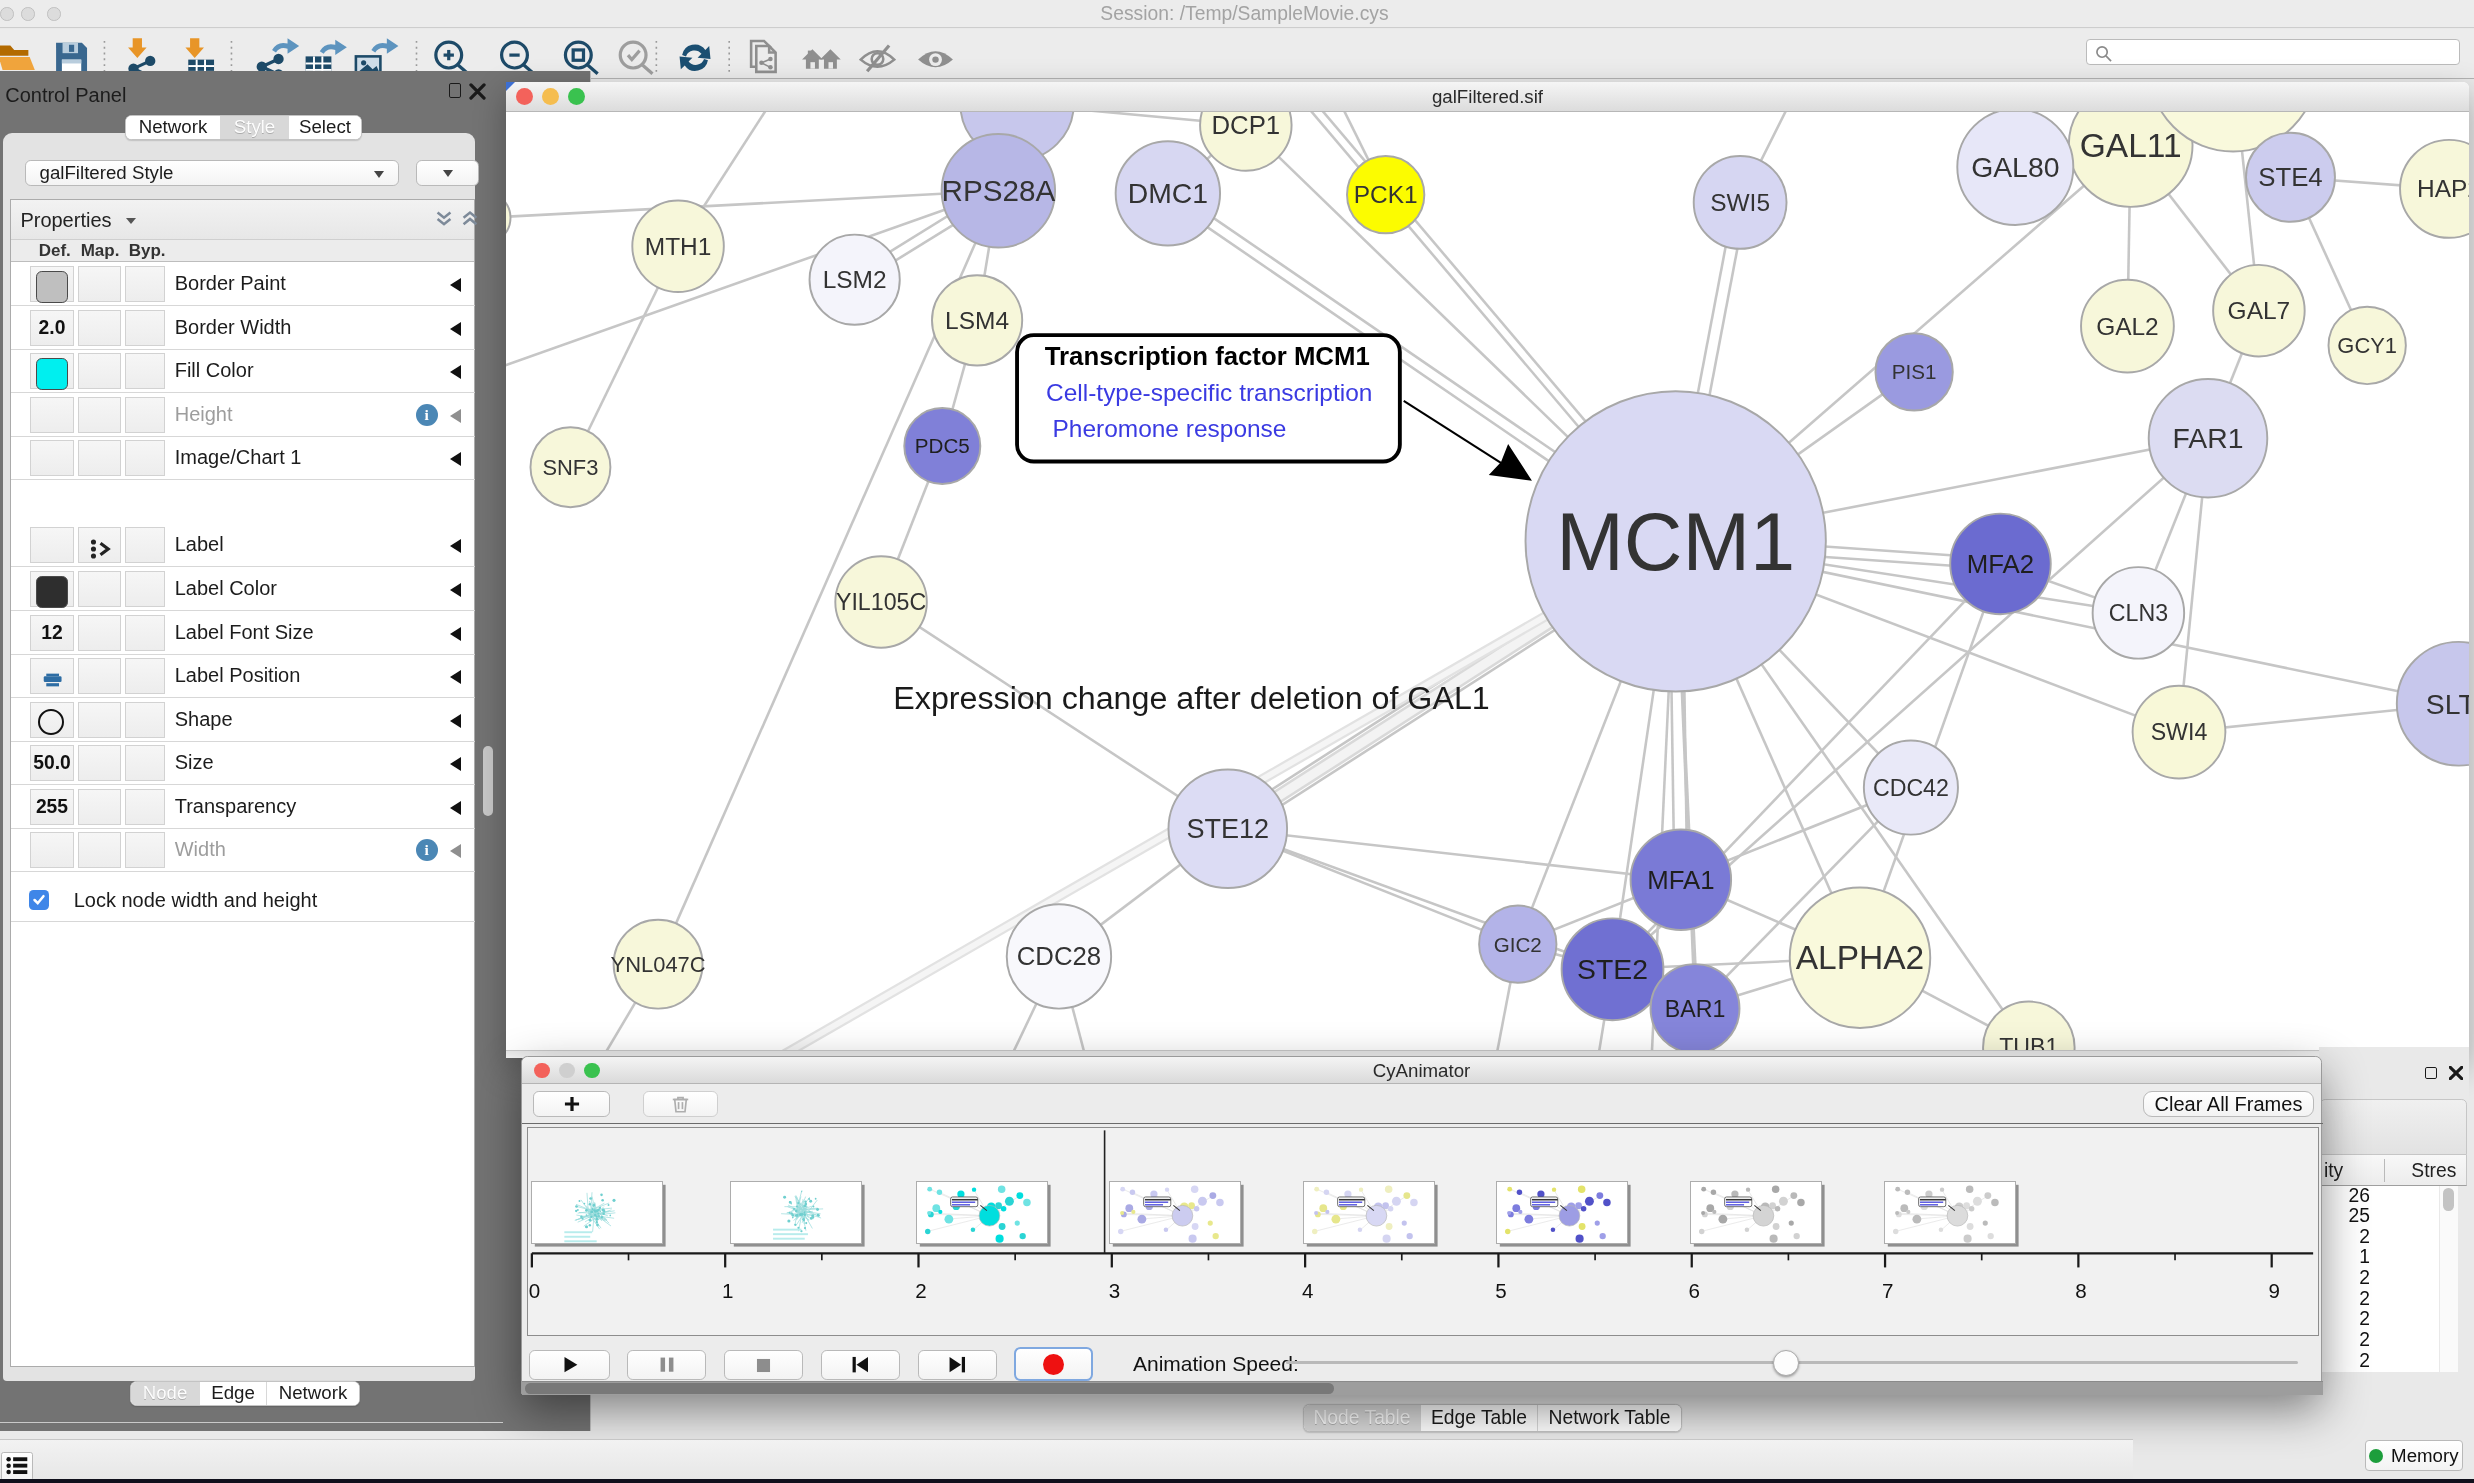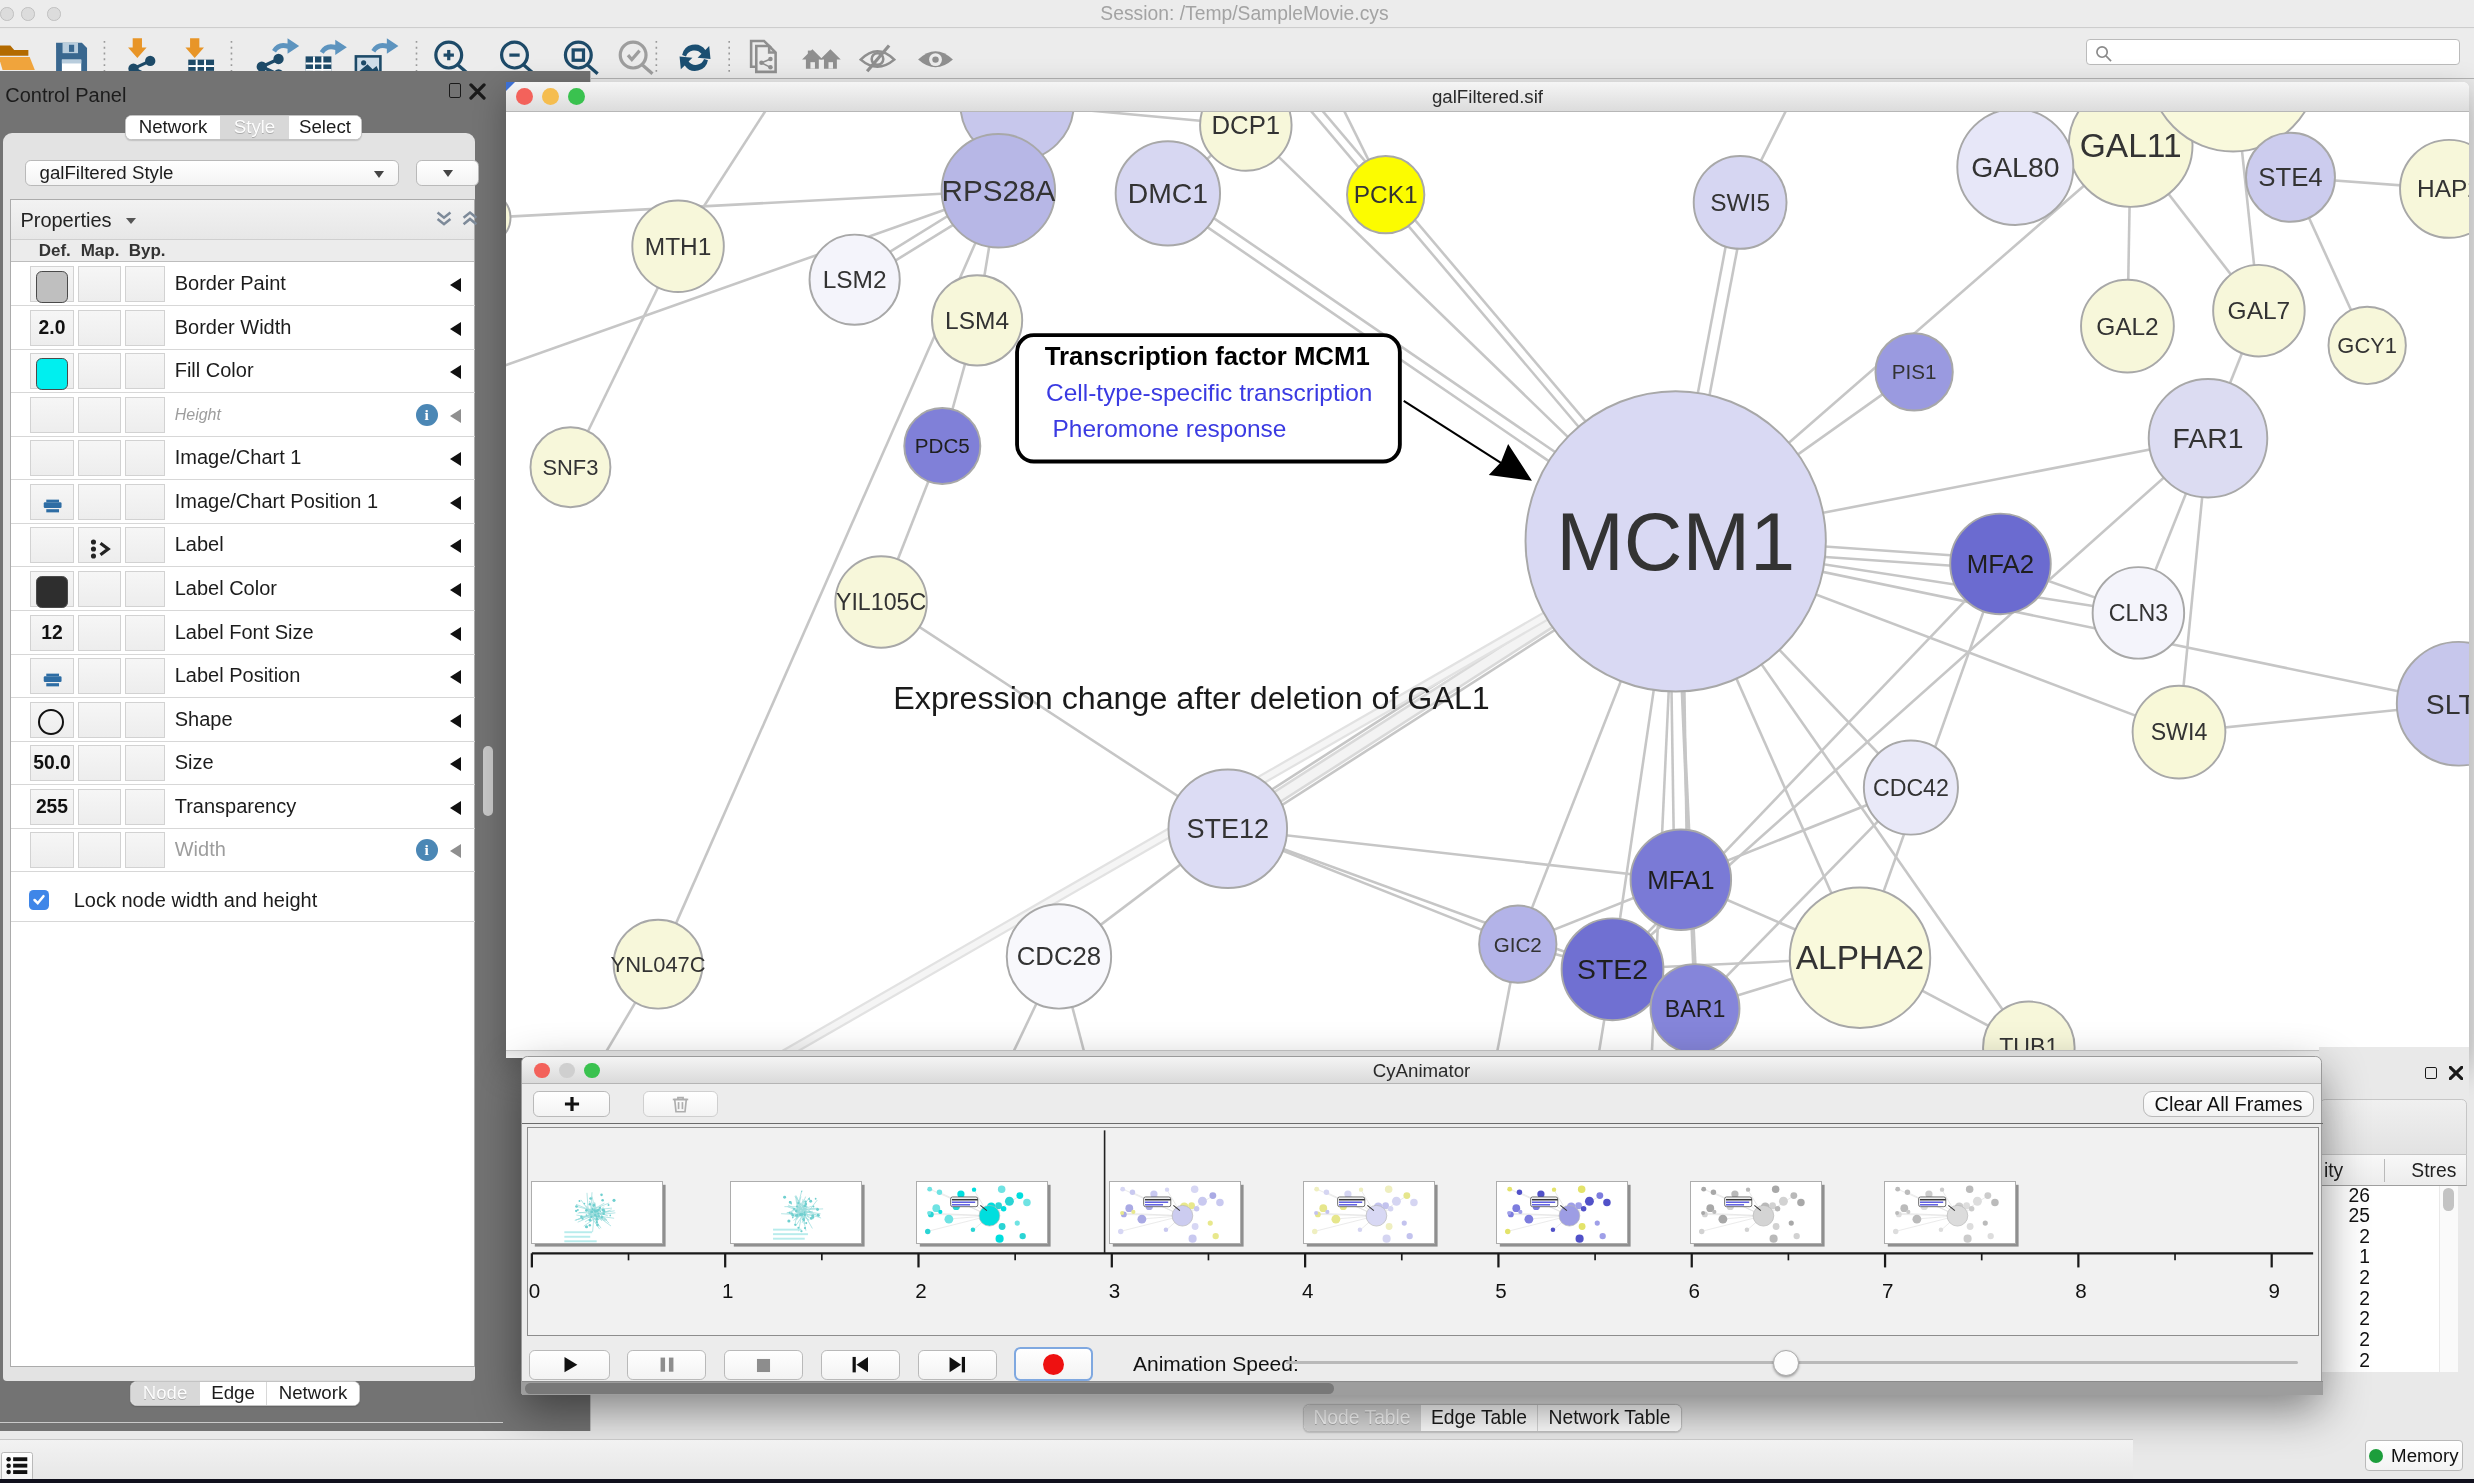--- a/index.html
+++ b/index.html
@@ -219,42 +219,29 @@
             </div>
             <div style="position:absolute;left:67px;top:3.9px;width:43px;height:36px;background:linear-gradient(#f6f6f6,#ededed);border:0.6px solid #d2d2d2;"></div>
             <div style="position:absolute;left:114px;top:3.9px;width:40px;height:36px;background:linear-gradient(#f6f6f6,#ededed);border:0.6px solid #d2d2d2;"></div>
             <div style="position:absolute;left:164px;top:0;height:100%;display:flex;align-items:center;font-size:20px;color:#1c1c1c;">Fill Color</div>
             <div style="position:absolute;right:14px;top:15.5px;width:0;height:0;border-top:7px solid transparent;border-bottom:7px solid transparent;border-right:11px solid #111;"></div>
           </div>
 <div style="position:absolute;left:0px;top:131px;width:464px;height:44px;border-bottom:1px solid #d7d7d7;">
             <div style="position:absolute;left:19.3px;top:3.9px;width:44px;height:36px;background:linear-gradient(#f6f6f6,#ededed);border:0.6px solid #d2d2d2;"></div>
             <div style="position:absolute;left:67px;top:3.9px;width:43px;height:36px;background:linear-gradient(#f6f6f6,#ededed);border:0.6px solid #d2d2d2;"></div>
             <div style="position:absolute;left:114px;top:3.9px;width:40px;height:36px;background:linear-gradient(#f6f6f6,#ededed);border:0.6px solid #d2d2d2;"></div>
-            <div style="position:absolute;left:164px;top:0;height:100%;display:flex;align-items:center;font-size:16px;color:#9d9d9d;font-style:italic;">Height</div>
+            <div style="position:absolute;left:164px;top:0;height:100%;display:flex;align-items:center;font-size:20px;color:#9d9d9d;">Height</div>
             <div style="position:absolute;right:37px;top:11px;width:22px;height:22px;border-radius:50%;background:#4b87b5;color:#fff;display:flex;align-items:center;justify-content:center;font-weight:bold;font-size:15.5px;font-family:'Liberation Serif',serif;">i</div>
             <div style="position:absolute;right:14px;top:15.5px;width:0;height:0;border-top:7px solid transparent;border-bottom:7px solid transparent;border-right:11px solid #8f8f8f;"></div>
           </div>
 <div style="position:absolute;left:0px;top:174px;width:464px;height:44px;border-bottom:1px solid #d7d7d7;">
             <div style="position:absolute;left:19.3px;top:3.9px;width:44px;height:36px;background:linear-gradient(#f6f6f6,#ededed);border:0.6px solid #d2d2d2;"></div>
             <div style="position:absolute;left:67px;top:3.9px;width:43px;height:36px;background:linear-gradient(#f6f6f6,#ededed);border:0.6px solid #d2d2d2;"></div>
             <div style="position:absolute;left:114px;top:3.9px;width:40px;height:36px;background:linear-gradient(#f6f6f6,#ededed);border:0.6px solid #d2d2d2;"></div>
             <div style="position:absolute;left:164px;top:0;height:100%;display:flex;align-items:center;font-size:20px;color:#1c1c1c;">Image/Chart 1</div>
-            <div style="position:absolute;right:14px;top:15.5px;width:0;height:0;border-top:7px solid transparent;border-bottom:7px solid transparent;border-right:11px solid #111;"></div>
-          </div>
-<div style="position:absolute;left:0px;top:218px;width:464px;height:44px;border-bottom:1px solid #d7d7d7;">
-            <div style="position:absolute;left:19.3px;top:3.9px;width:44px;height:36px;background:linear-gradient(#f6f6f6,#ededed);border:0.6px solid #d2d2d2;">
-              <svg style="position:absolute;left:12.2px;top:14px" width="19.3" height="14" viewBox="0 0 30 22">
-                <rect x="1" y="5" width="28" height="9" rx="2" fill="#2e6da4"></rect>
-                <rect x="5" y="1" width="20" height="4" fill="#2e6da4"></rect>
-                <rect x="5" y="16" width="20" height="5" fill="#2e6da4"></rect>
-              </svg>
-            </div>
-            <div style="position:absolute;left:67px;top:3.9px;width:43px;height:36px;background:linear-gradient(#f6f6f6,#ededed);border:0.6px solid #d2d2d2;"></div>
-            <div style="position:absolute;left:114px;top:3.9px;width:40px;height:36px;background:linear-gradient(#f6f6f6,#ededed);border:0.6px solid #d2d2d2;"></div>
-            <div style="position:absolute;left:164px;top:0;height:100%;display:flex;align-items:center;font-size:20px;color:#1c1c1c;">Image/Chart Position 1</div>
             <div style="position:absolute;right:14px;top:15.5px;width:0;height:0;border-top:7px solid transparent;border-bottom:7px solid transparent;border-right:11px solid #111;"></div>
           </div>
 <div style="position:absolute;left:0px;top:261px;width:464px;height:44px;border-bottom:1px solid #d7d7d7;">
             <div style="position:absolute;left:19.3px;top:3.9px;width:44px;height:36px;background:linear-gradient(#f6f6f6,#ededed);border:0.6px solid #d2d2d2;"></div>
             <div style="position:absolute;left:67px;top:3.9px;width:43px;height:36px;background:linear-gradient(#f6f6f6,#ededed);border:0.6px solid #d2d2d2;">
               <svg style="position:absolute;left:10.3px;top:9.7px" width="23" height="22" viewBox="0 0 36 34">
                 <circle cx="7" cy="6" r="4" fill="#222"></circle>
                 <circle cx="7" cy="17" r="4" fill="#222"></circle>
                 <circle cx="7" cy="28" r="4" fill="#222"></circle>
                 <path d="M18 8 L30 17 L18 26" fill="none" stroke="#222" stroke-width="5"></path>

